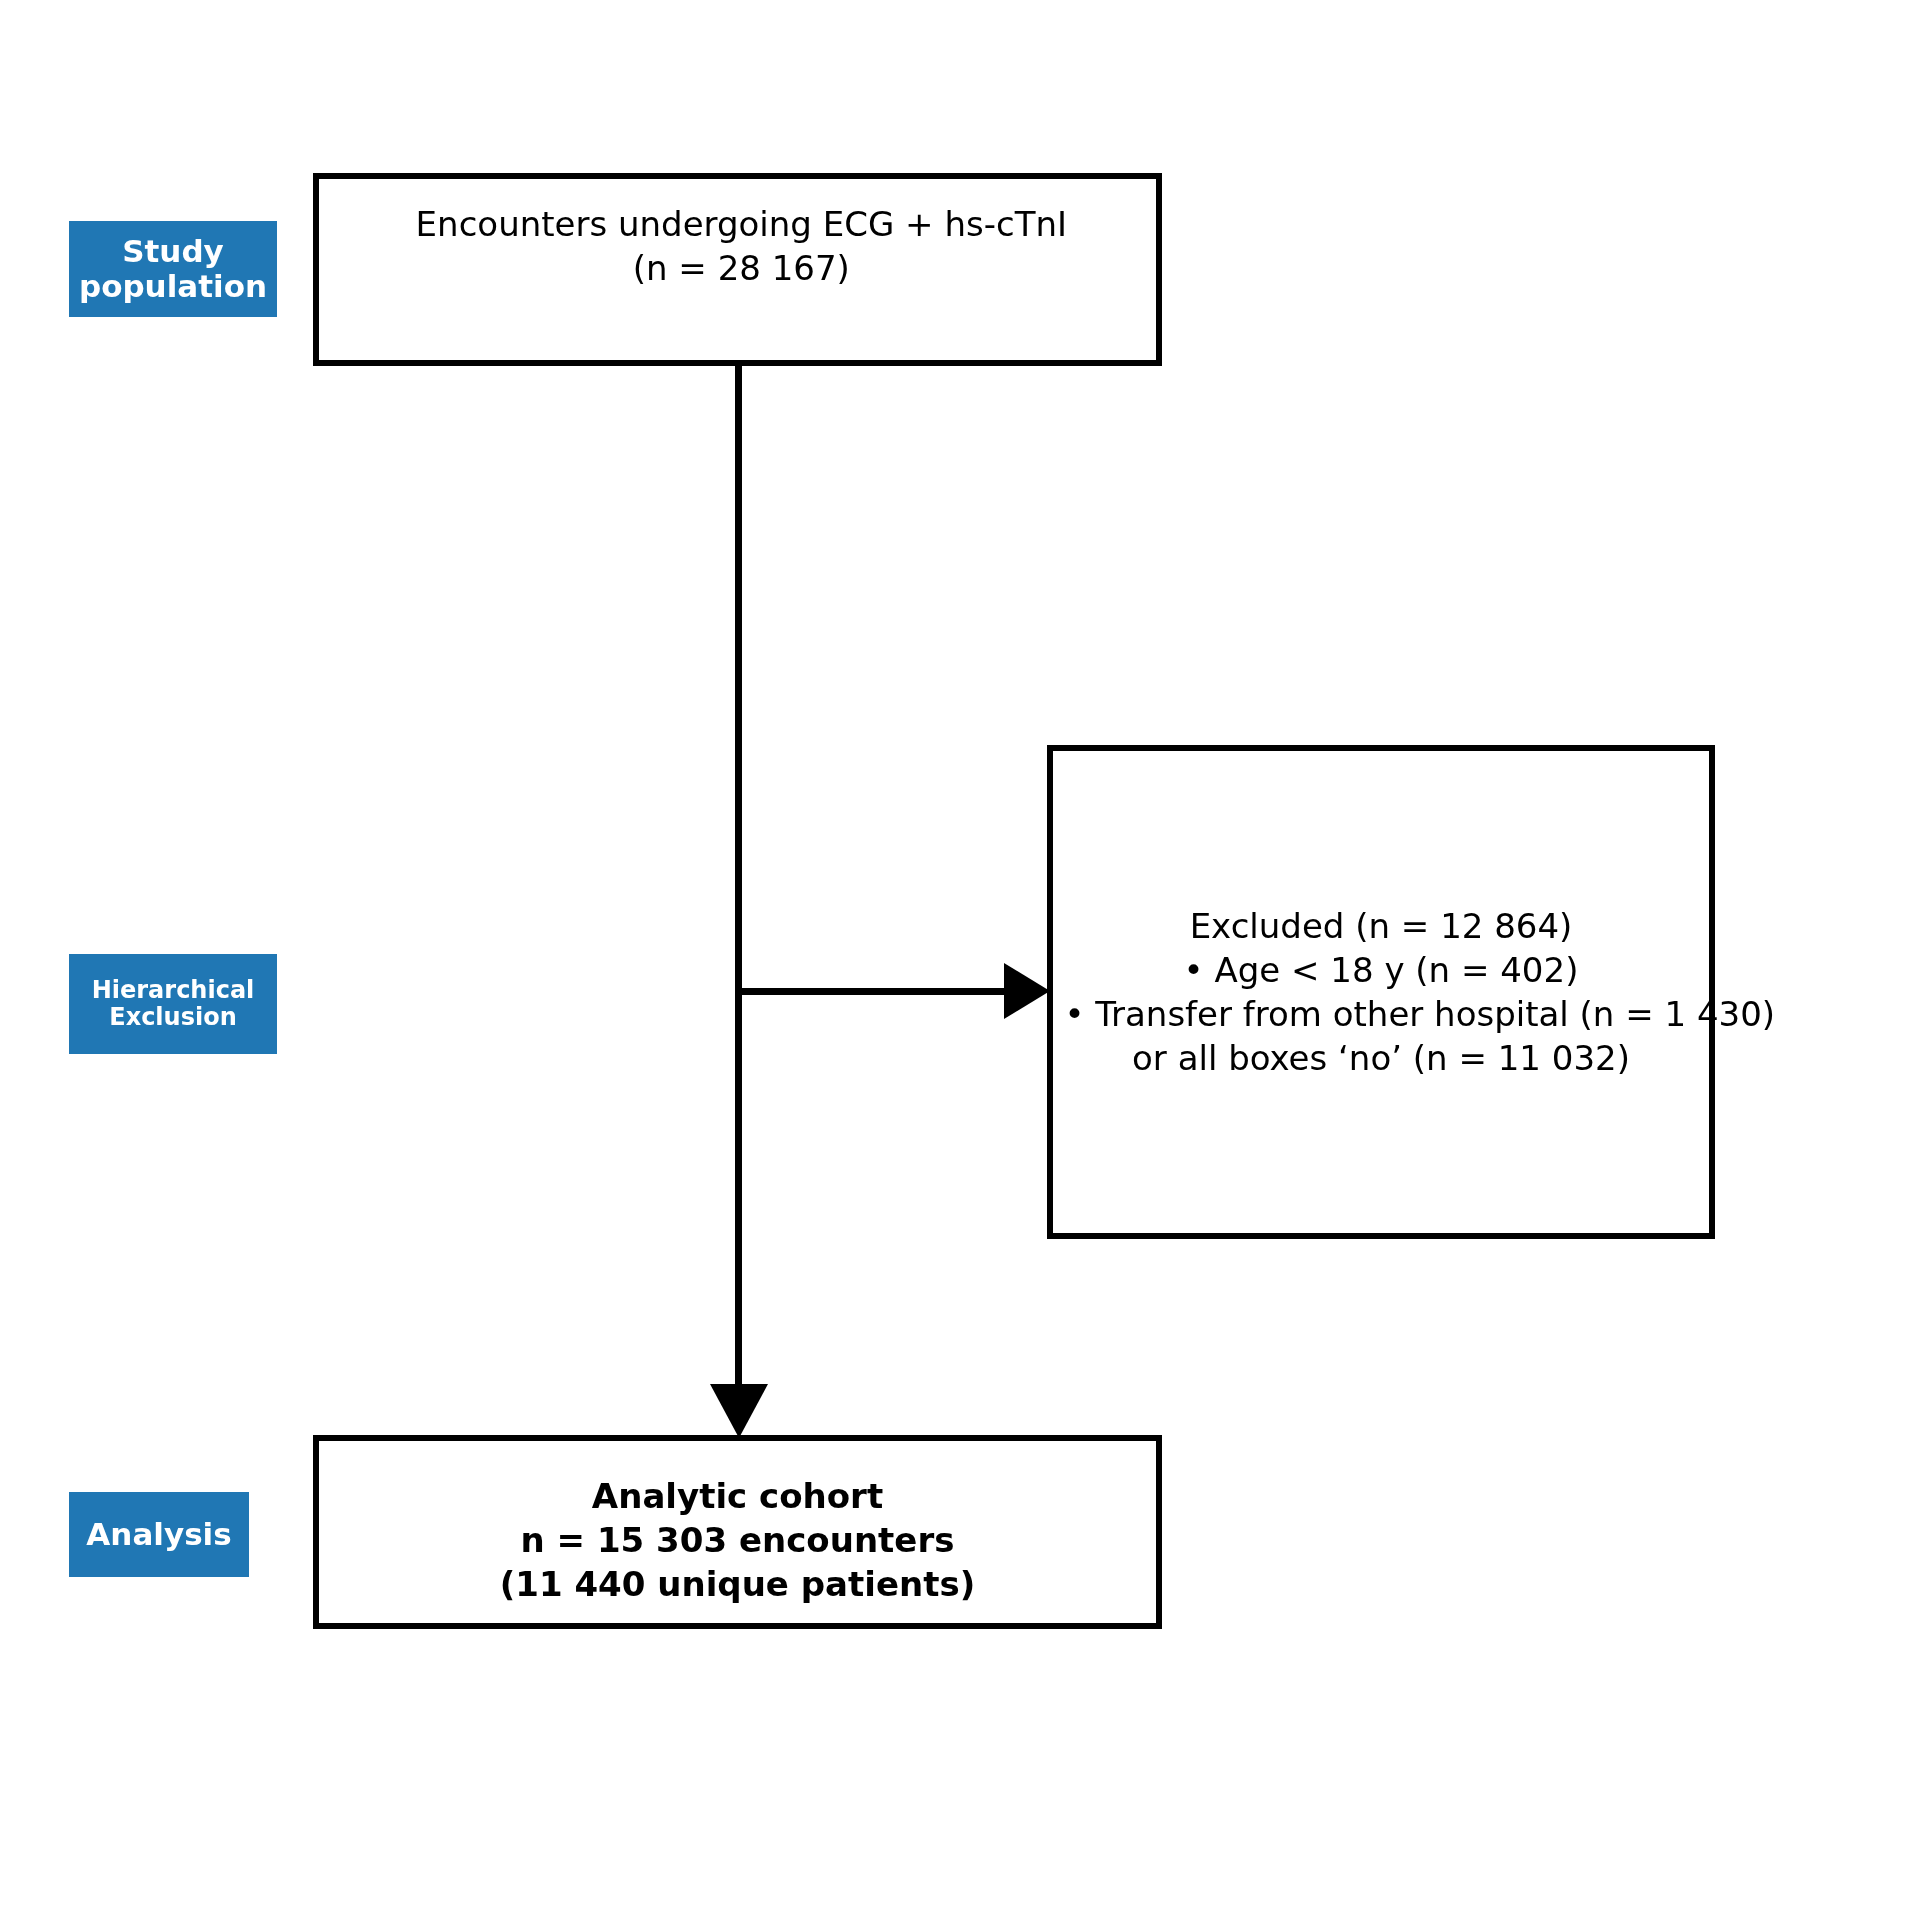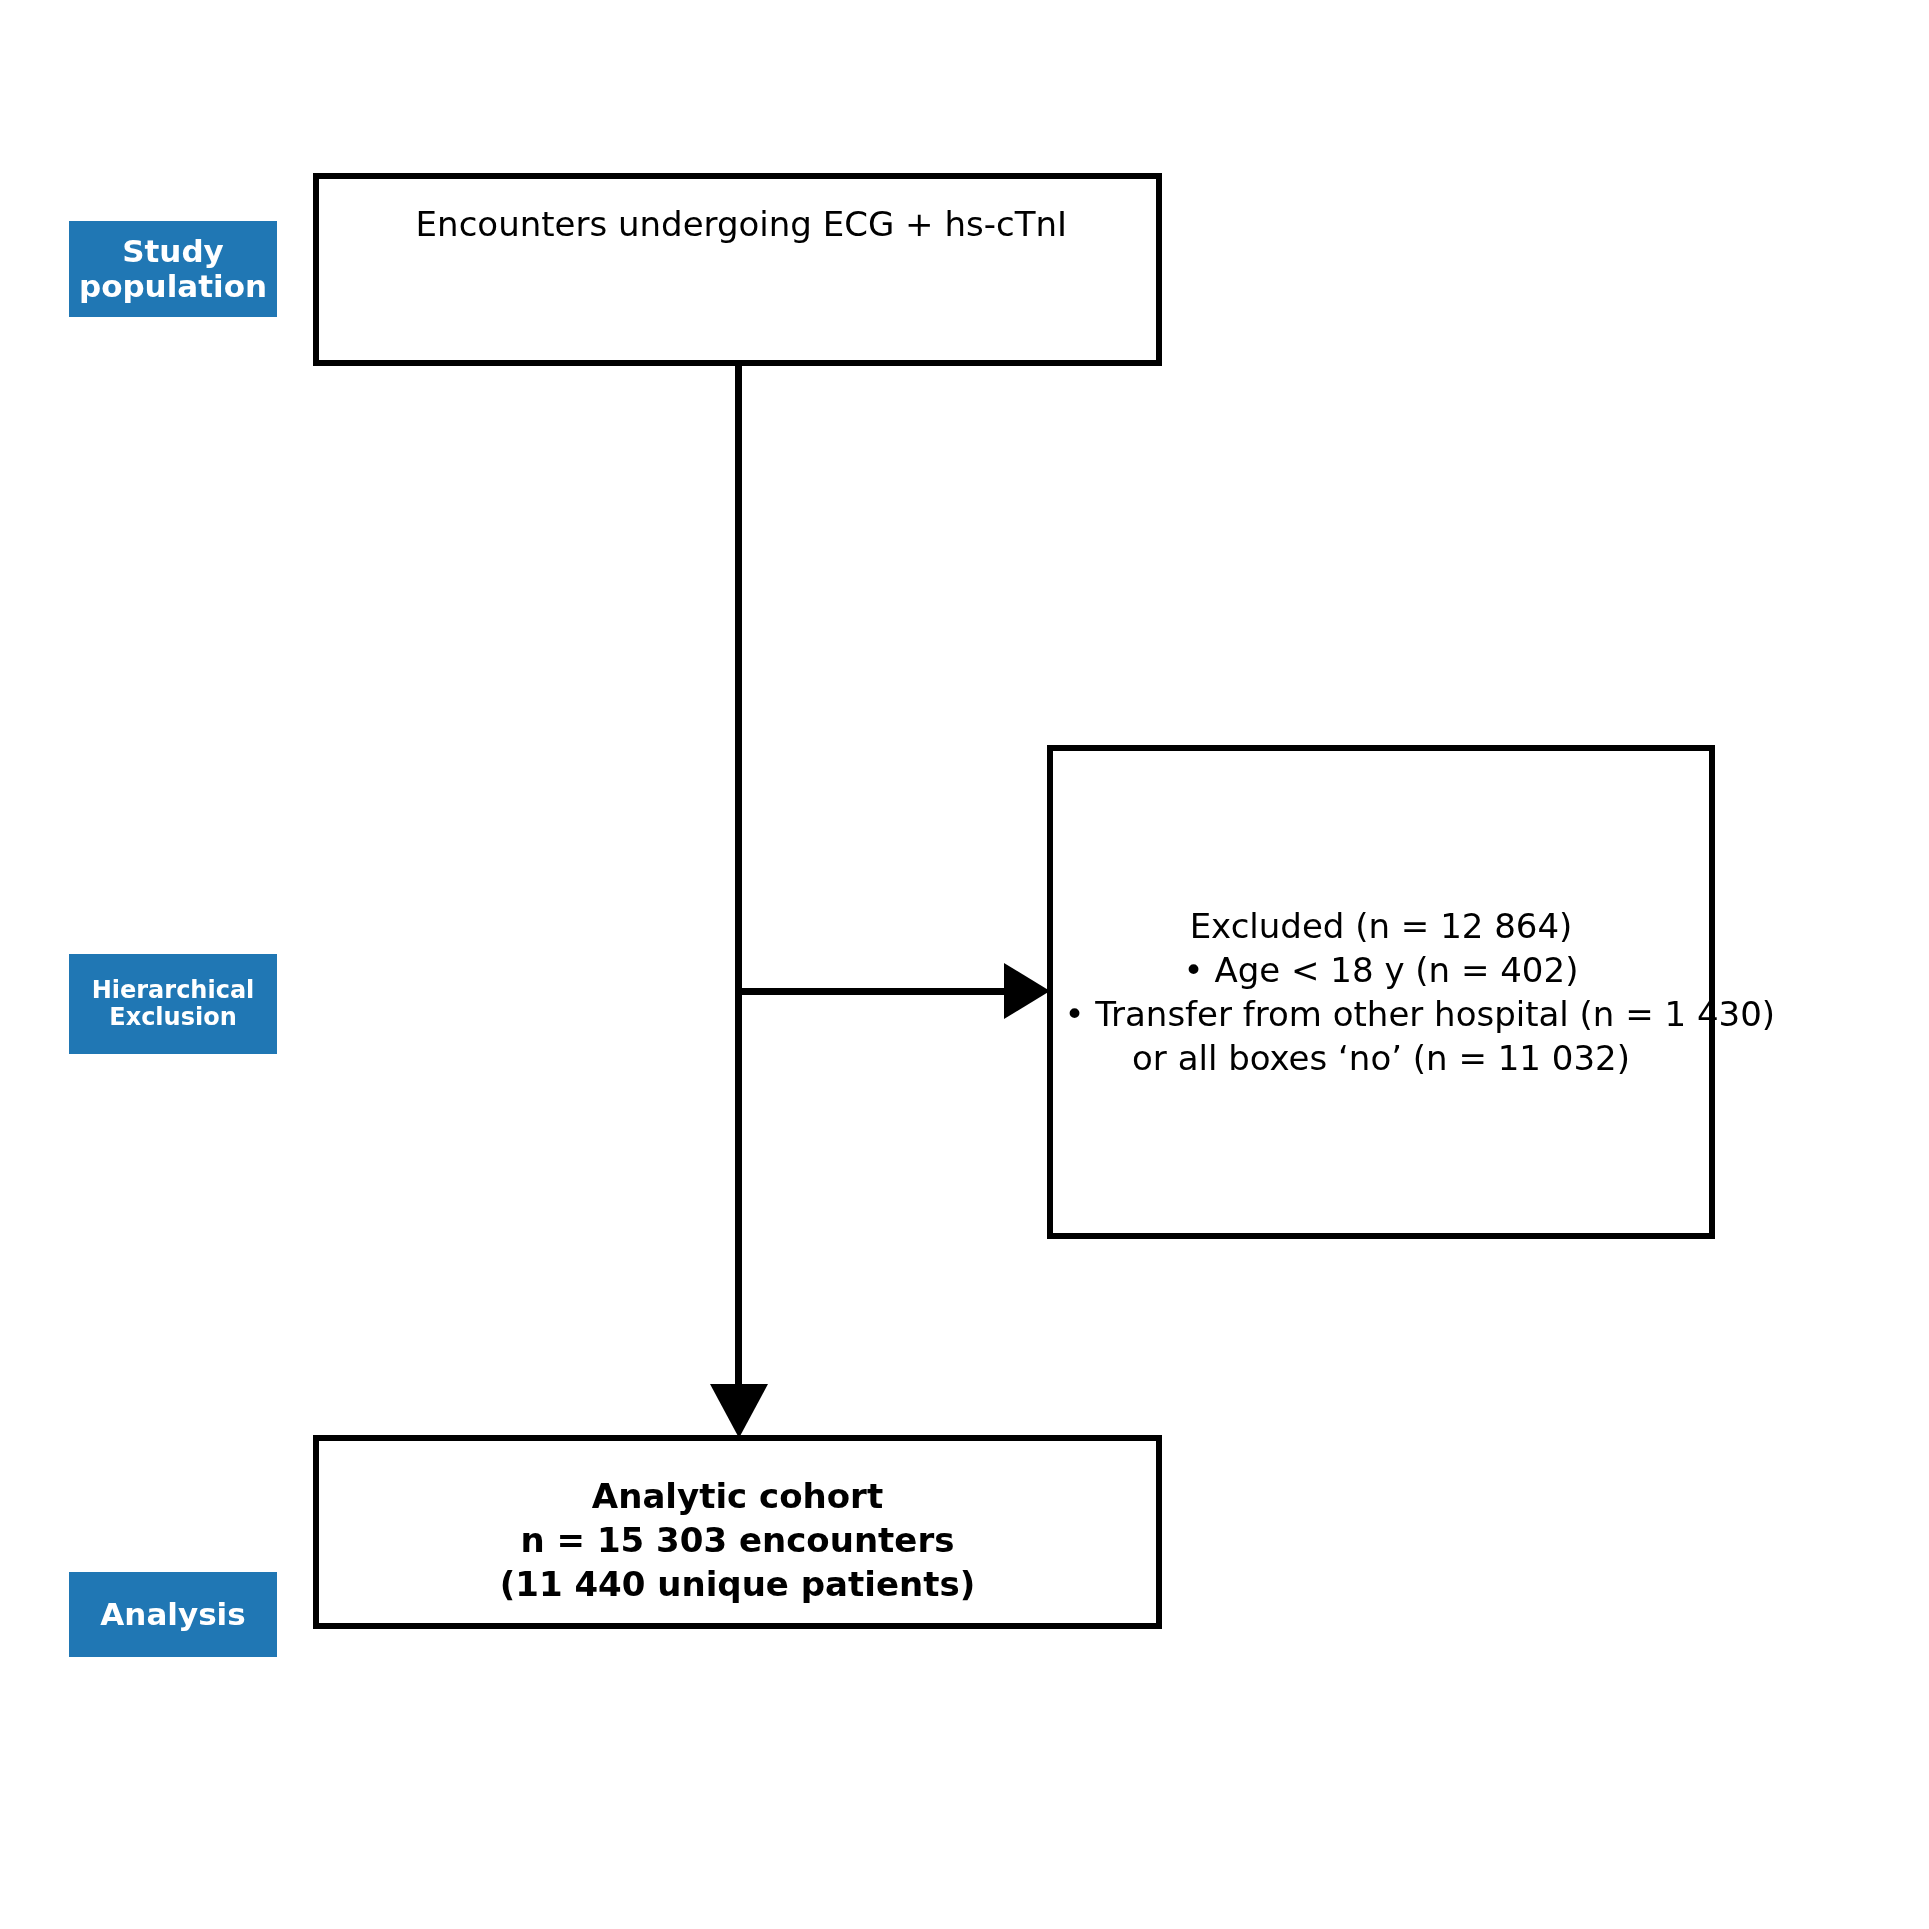--- a/index.html
+++ b/index.html
@@ -41,22 +41,22 @@
     left: 62px;  top: 221px;
     width: 208px; height: 96px;
     font-size: 31px;
   }
   #stage-hier {
     left: 62px;  top: 954px;
     width: 208px; height: 100px;
     font-size: 24px;
   }
   #stage-analysis {
-    left: 62px;  top: 1572px;
-    width: 208px; height: 85px;
+    left: 62px;  top: 1492px;
+    width: 180px; height: 85px;
     font-size: 31px;
   }
 
   
   .flow-box {
     position: absolute;
     border: 6.5px solid #000000;
     background: #ffffff;
     box-sizing: border-box;
     display: flex;
@@ -156,20 +156,21 @@
 
   <div class="stage-label" id="stage-analysis">
     <span>
       <span class="stage-line">Analysis</span>
     </span>
   </div>
 
   <div class="flow-box" id="box-source">
     <div class="box-text">
       <span class="tline">Encounters undergoing ECG + hs-cTnI</span>
+      <span class="tline">(n = 28 167)</span>
     </div>
   </div>
 
   <div class="flow-box" id="box-excluded">
     <div class="box-text">
       <span class="tline">Excluded (n = 12 864)</span>
       <span class="tline">• Age &lt; 18 y (n = 402)</span>
       <span class="tline">• Transfer from other hospital (n = 1 430)</span>
       <span class="tline">or all boxes ‘no’ (n = 11 032)</span>
     </div>

